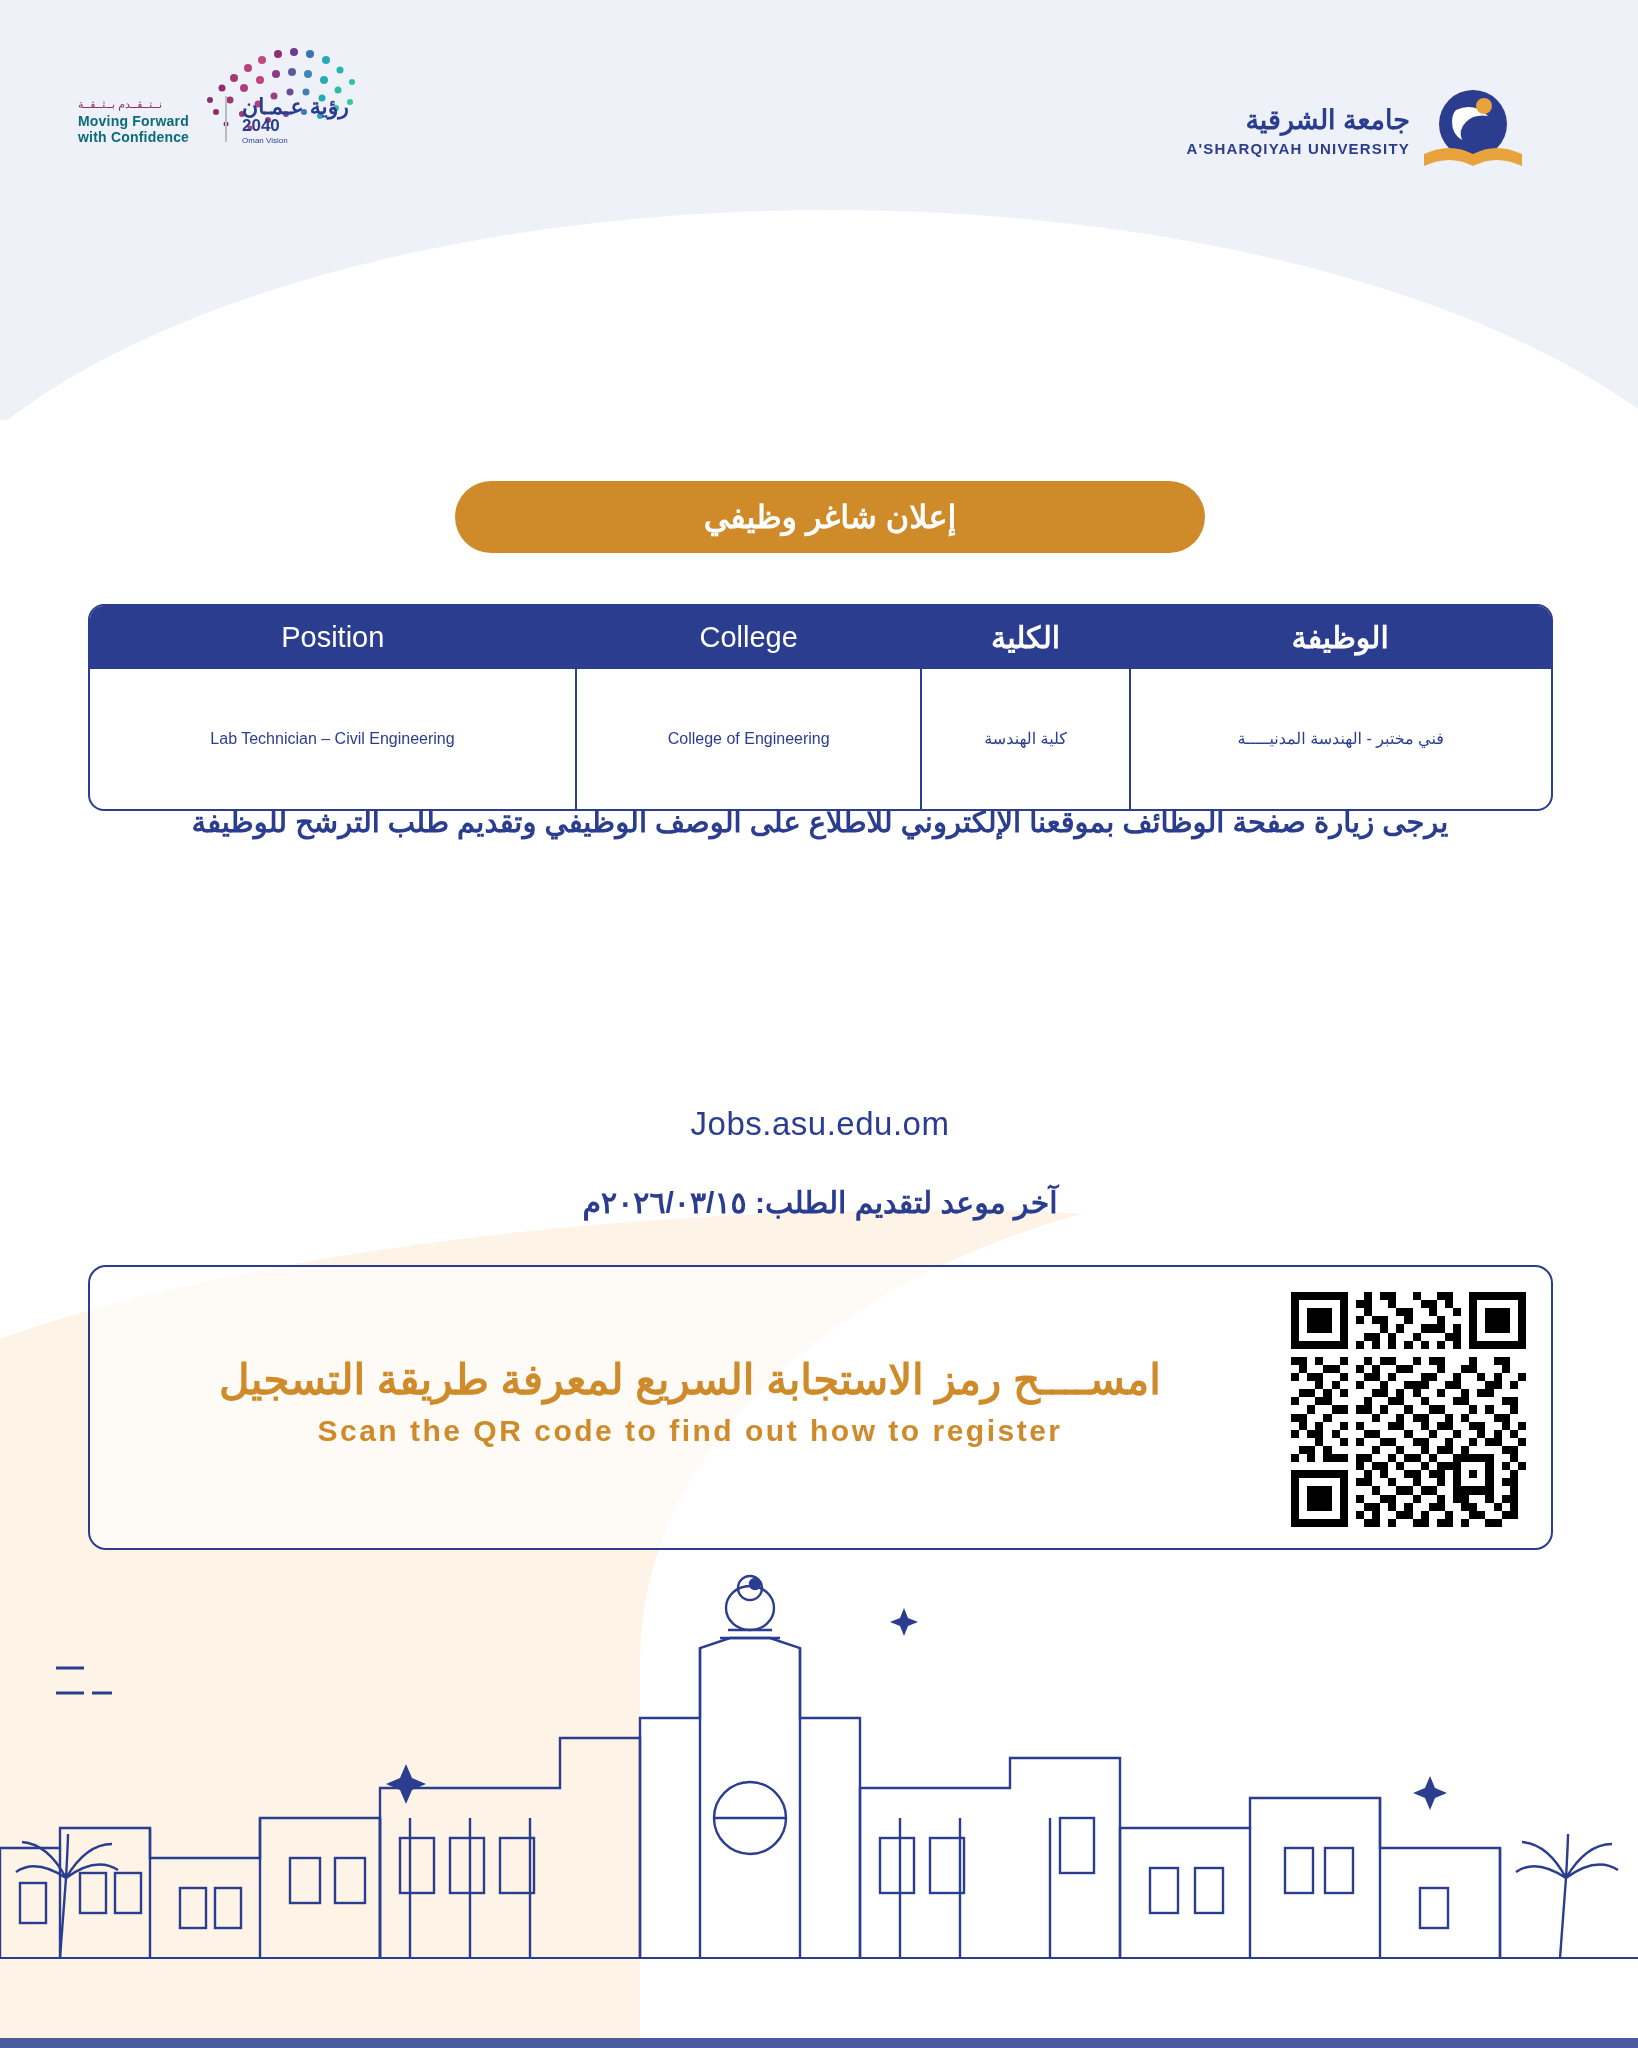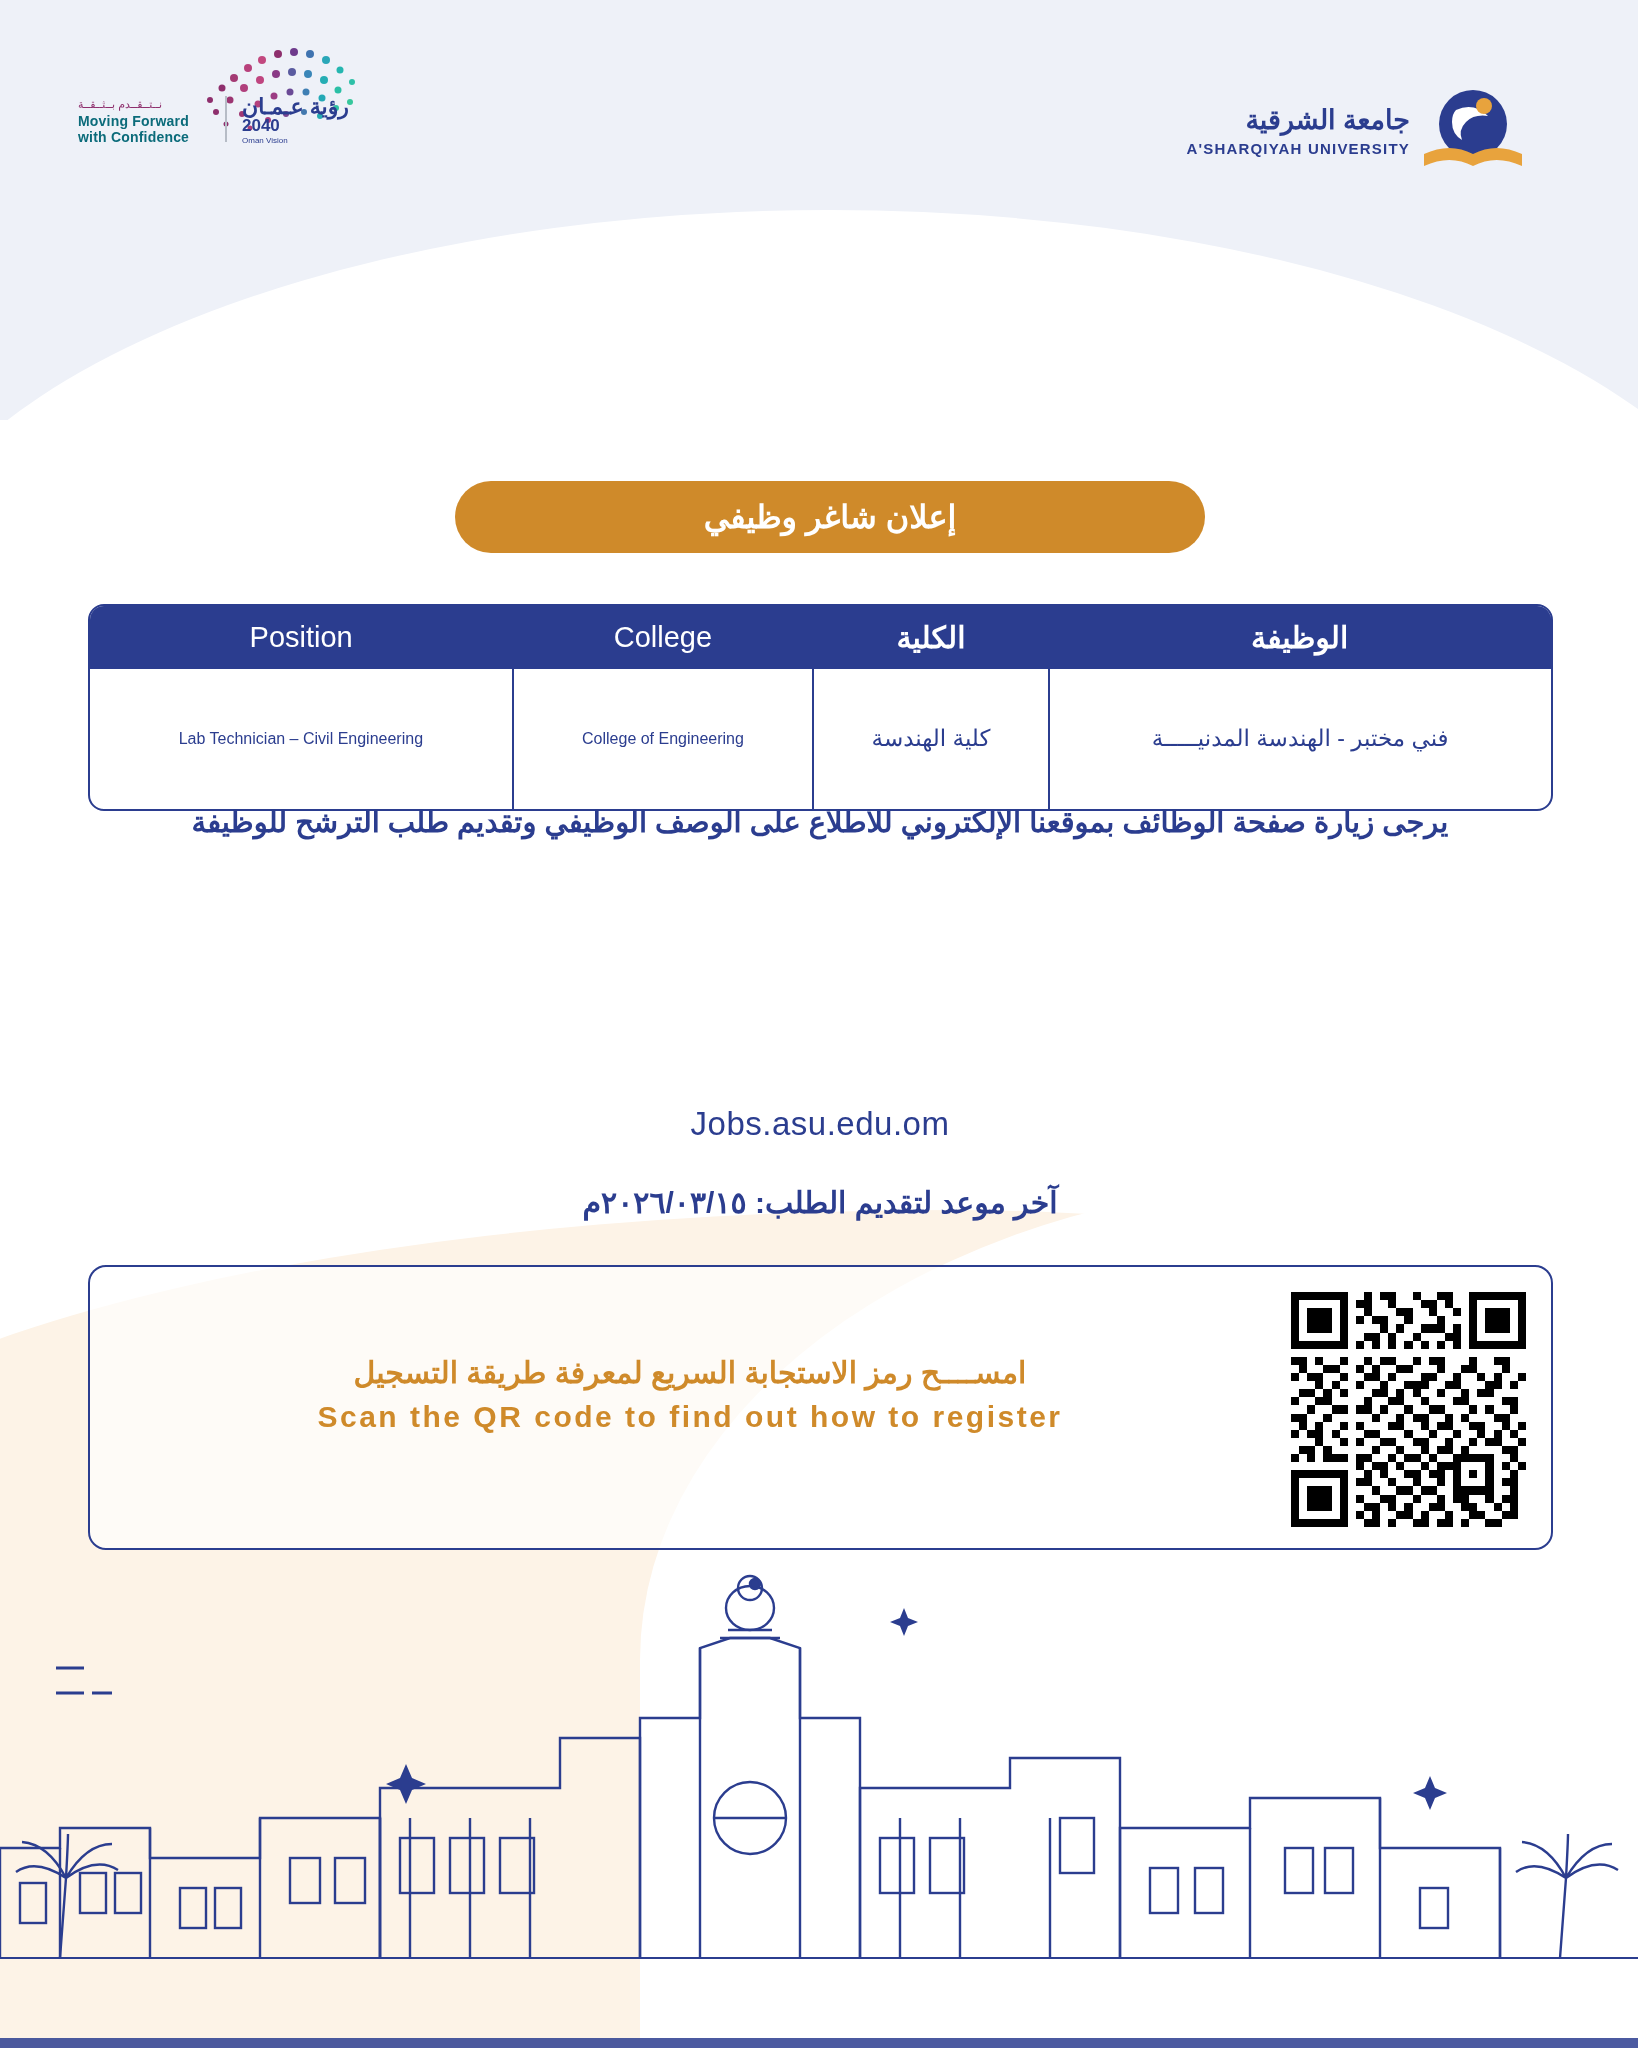--- a/index.html
+++ b/index.html
@@ -193,21 +193,21 @@
     color: #ffffff;
     font-size: 30px;
     font-weight: bold;
     padding: 14px 10px;
     text-align: center;
     border-right: 1px solid #2b3d8f;
   }
   thead th.ltr { direction: ltr; font-weight: normal; font-size: 29px; }
   tbody td {
     color: #2b3d8f;
-    font-size: 23px;
+    font-size: 16px;
     text-align: center;
     padding: 30px 18px;
     border-right: 2px solid #2b3d8f;
     line-height: 1.45;
     vertical-align: middle;
     height: 140px;
   }
   tbody td:first-child { border-right: none; }
   tbody td.ltr { direction: ltr; font-size: 16px; }
 
@@ -265,21 +265,21 @@
   }
   .qr-svg { width: 235px; height: 235px; display: block; }
   .qr-texts {
     position: absolute;
     left: 60px; top: 88px;
     width: 1080px;
     text-align: center;
   }
   .qr-ar {
     color: #cf8a2a;
-    font-size: 30px;
+    font-size: 42px;
     font-weight: bold;
     letter-spacing: .5px;
   }
   .qr-en {
     color: #cf8a2a;
     font-size: 30px;
     font-weight: bold;
     direction: ltr;
     letter-spacing: 2.5px;
     margin-top: 10px;

